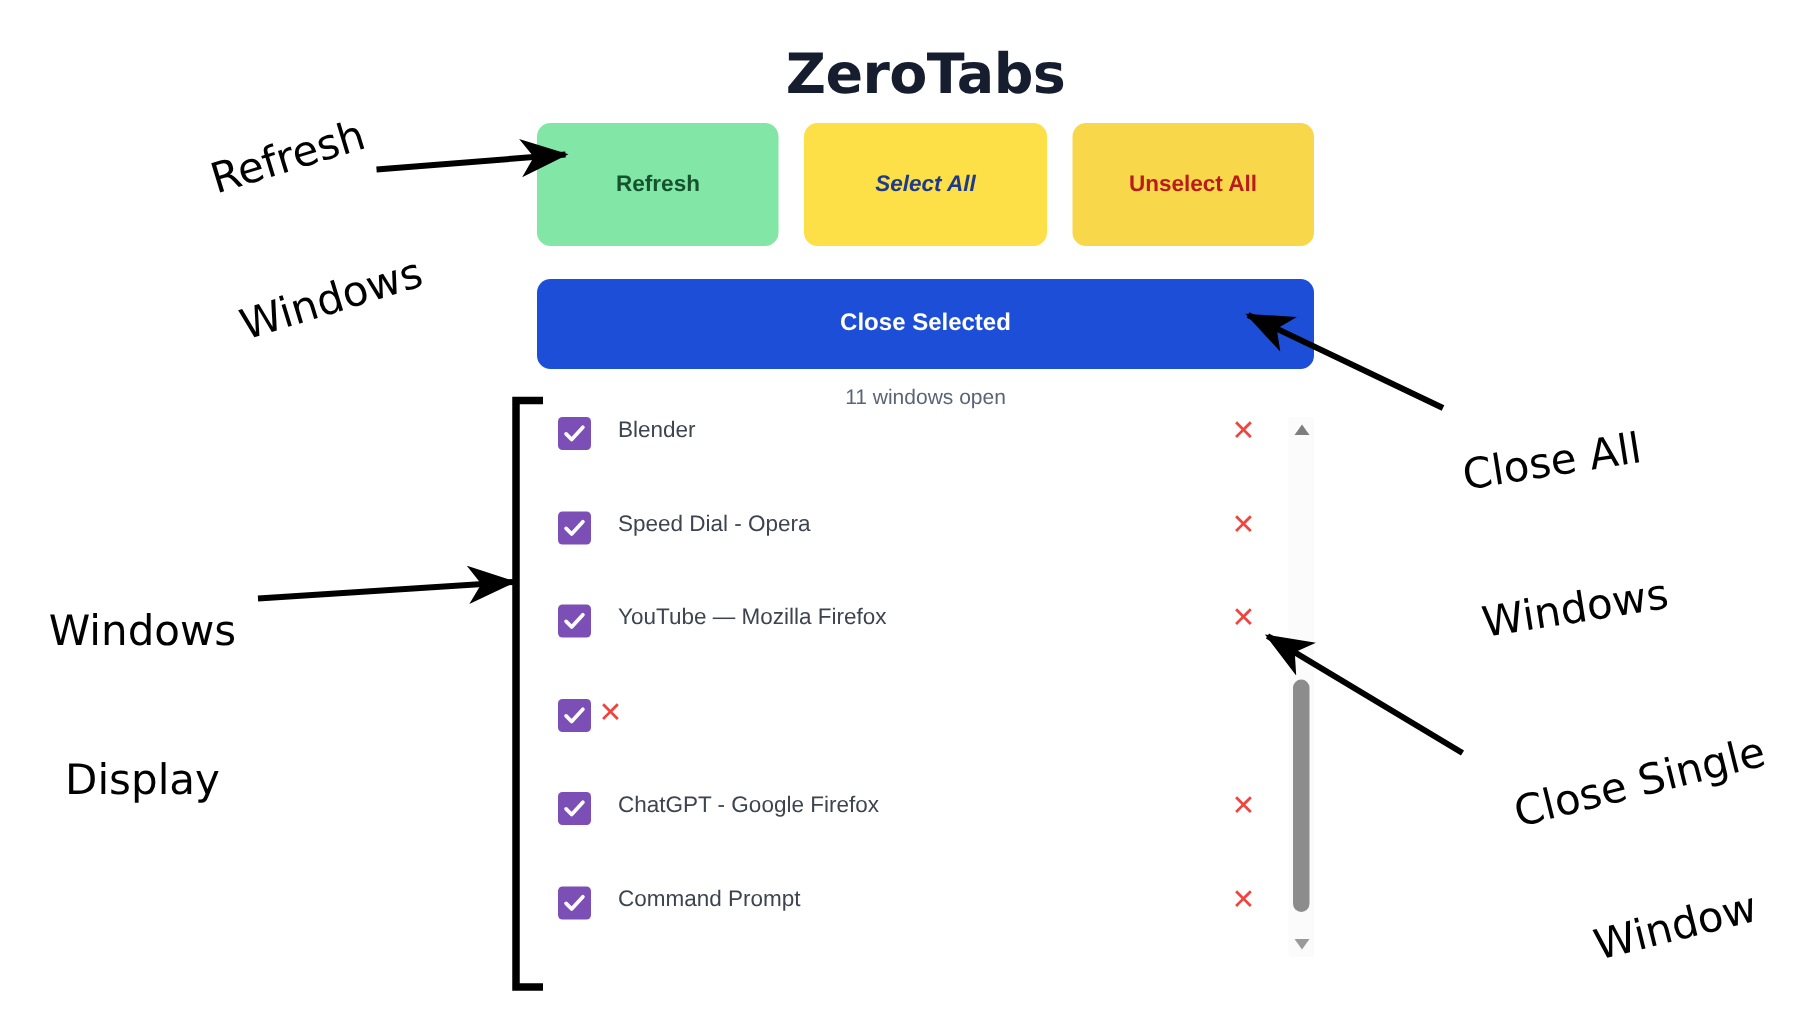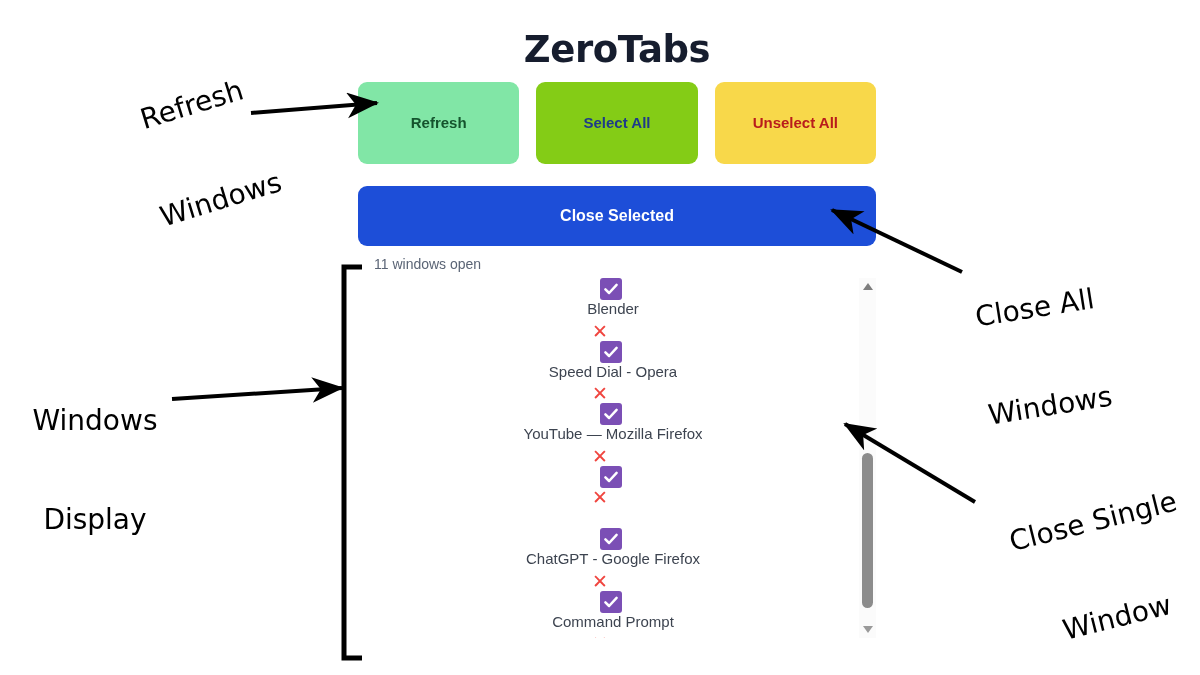--- a/index.html
+++ b/index.html
@@ -62,44 +62,45 @@
     font-weight: 700;
     line-height: 1.35;
     cursor: pointer;
     display: flex;
     align-items: center;
     justify-content: center;
     text-align: center;
     padding: 0 6px;
   }
   #btn-refresh  { background: #81e6a6; color: #14532d; }
-  #btn-selectall{ background: #84cc16; color: #1e3a8a; }
+  #btn-selectall{ background: #fde047; color: #1e3a8a; font-style: italic; }
   #btn-unselect { background: #f8d84a; color: #b91c1c; }
 
   #btn-close-selected {
     position: absolute;
     left: 0px;
     top: 186px;
     width: 518px;
     height: 60px;
     border: none;
     border-radius: 9px;
     background: #1d4ed8;
     color: #ffffff;
     font-family: "Liberation Sans", sans-serif;
     font-size: 16px;
     font-weight: 700;
     cursor: pointer;
   }
 
   #window-count {
     position: absolute;
-    left: 16px;
+    left: 0px;
     top: 256px;
     width: 518px;
+    text-align: center;
     font-size: 14px;
     color: #5a6475;
   }
 
   
   #window-list-wrap {
     position: absolute;
     left: 0px;
     top: 278px;
     width: 518px;
@@ -110,22 +111,20 @@
     left: 0;
     top: 0;
     width: 492px;
     height: 360px;
     overflow: hidden;
   }
   .window-row {
     position: relative;
     height: 62.5px;
     display: flex;
-    align-items: center;
-    flex-direction: column;
   }
   .row-checkbox {
     width: 22px;
     height: 22px;
     min-width: 22px;
     border-radius: 3px;
     background: #7b4fb5;
     margin-left: 14px;
     display: flex;
     align-items: center;

